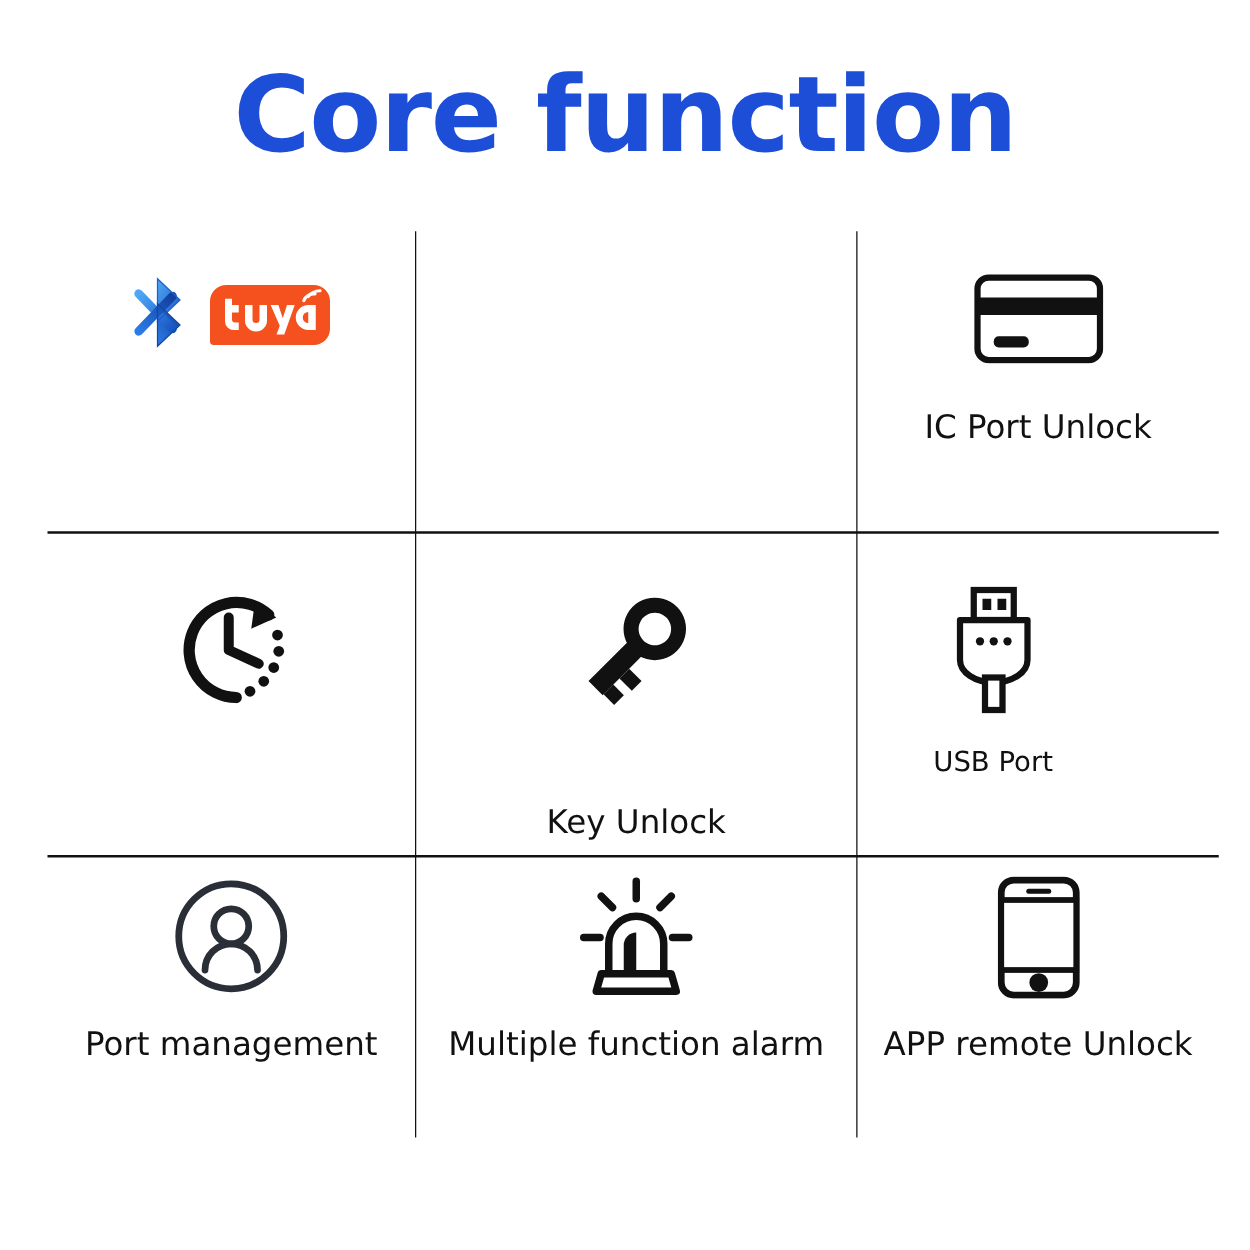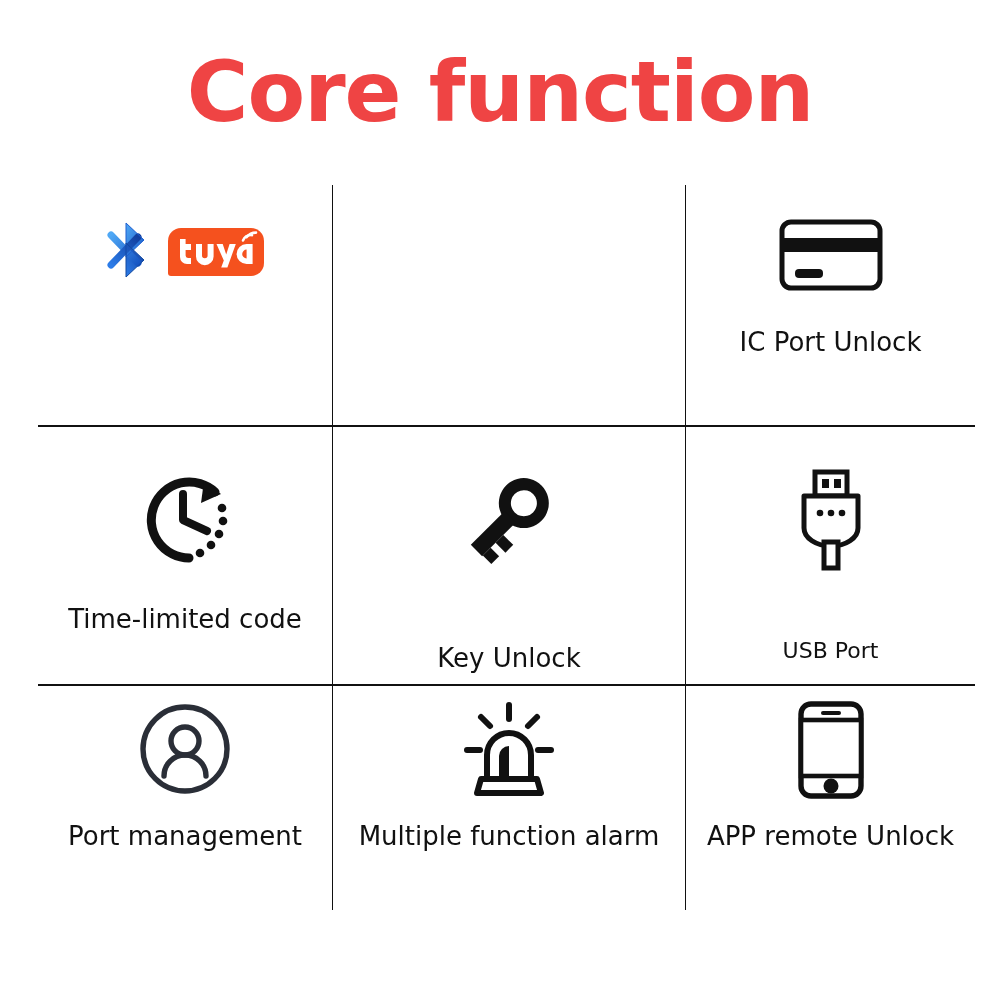--- a/index.html
+++ b/index.html
@@ -19,21 +19,21 @@
 
   
   .title {
     position: absolute;
     left: 0; top: 48px;
     width: 1000px;
     text-align: center;
     font-size: 84px;
     font-weight: 700;
     letter-spacing: -1px;
-    color: #ef4444;
+    color: #1d4ed8;
     font-family: "DejaVu Sans", "Liberation Sans", sans-serif;
     line-height: 1.05;
   }
 
   
   .grid {
     position: absolute;
     left: 38px;
     top: 185px;
     width: 937px;
@@ -80,21 +80,21 @@
     font-family: "DejaVu Sans", "Liberation Sans", sans-serif;
   }
   .label.small { font-size: 22px; }
 
   
   .c0 { left: 0px;   top: 28px;  width: 294px; }
   .c1 { left: 295px; top: 18px;  width: 352px; }
   .c2 { left: 648px; top: 28px;  width: 289px; }
   .c3 { left: 0px;   top: 285px; width: 294px; }
   .c4 { left: 295px; top: 285px; width: 352px; gap: 39px; }
-  .c5 { left: 648px; top: 285px; width: 289px; gap: 40px; }
+  .c5 { left: 612px; top: 285px; width: 289px; }
   .c6 { left: 0px;   top: 518px; width: 294px; }
   .c7 { left: 295px; top: 518px; width: 352px; }
   .c8 { left: 648px; top: 518px; width: 289px; }
 
   .gap-a .icon-wrap { height: 78px; margin-bottom: 14px; }
   .gap-b .icon-wrap { height: 100px; margin-bottom: 26px; }
   .gap-c .icon-wrap { height: 100px; margin-bottom: 34px; }
   .gap-d .icon-wrap { height: 96px; margin-bottom: 22px; }
 
   
@@ -196,21 +196,20 @@
               <circle cx="89" cy="40" r="4.3"></circle>
               <circle cx="90" cy="53" r="4.3"></circle>
               <circle cx="86" cy="66" r="4.3"></circle>
               <circle cx="78" cy="77" r="4.3"></circle>
               <circle cx="67" cy="85" r="4.3"></circle>
             </g>
             <path d="M50 26 L50 52 L74 63" fill="none" stroke="#111111" stroke-width="8" stroke-linecap="round" stroke-linejoin="round"></path>
           </svg>
         </span>
       </div>
-      <div class="label">Time-limited code</div>
     </div>
 
     <div class="cell c4 gap-c">
       <div class="icon-wrap">
         <span>
           <svg width="94" height="100" viewBox="0 0 94 100">
             <g transform="rotate(45 47 50)">
               <path d="M47 4 a25 25 0 1 1 -0.1 0 z M47 16 a13 13 0 1 0 0.1 0 z" fill="#111111" fill-rule="evenodd"></path>
               <rect x="39" y="48" width="16" height="48" fill="#111111"></rect>
               <rect x="55" y="66" width="14" height="11" fill="#111111"></rect>

